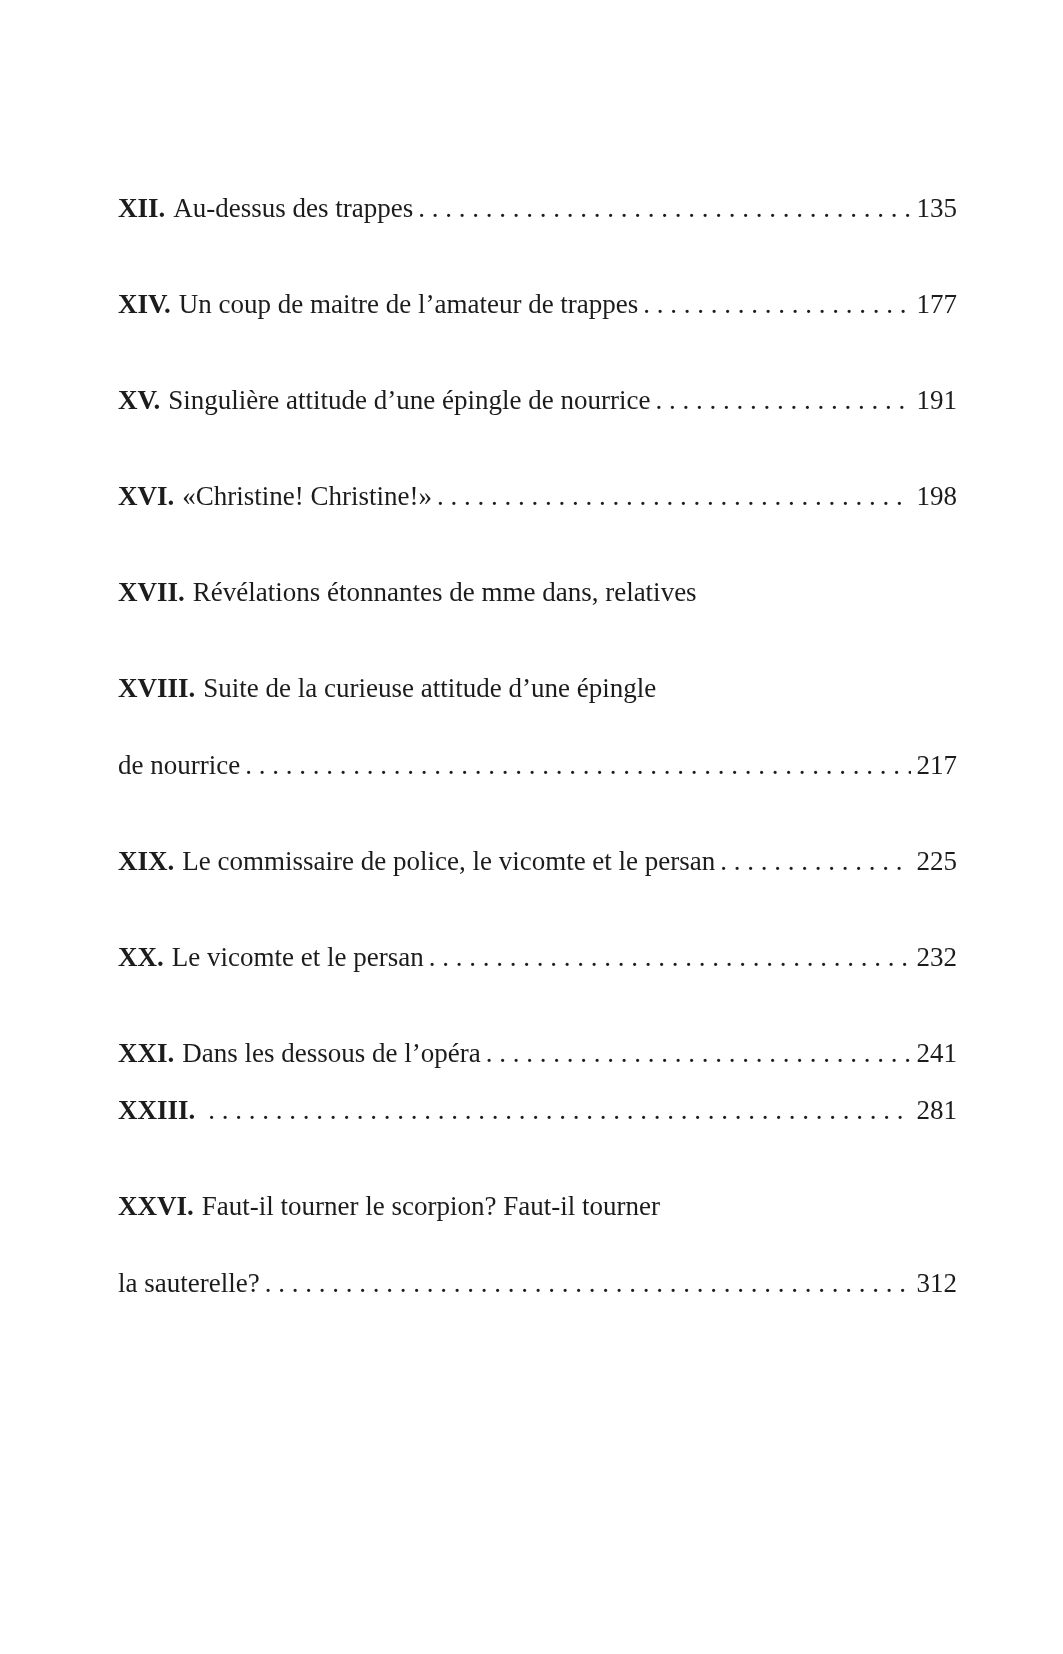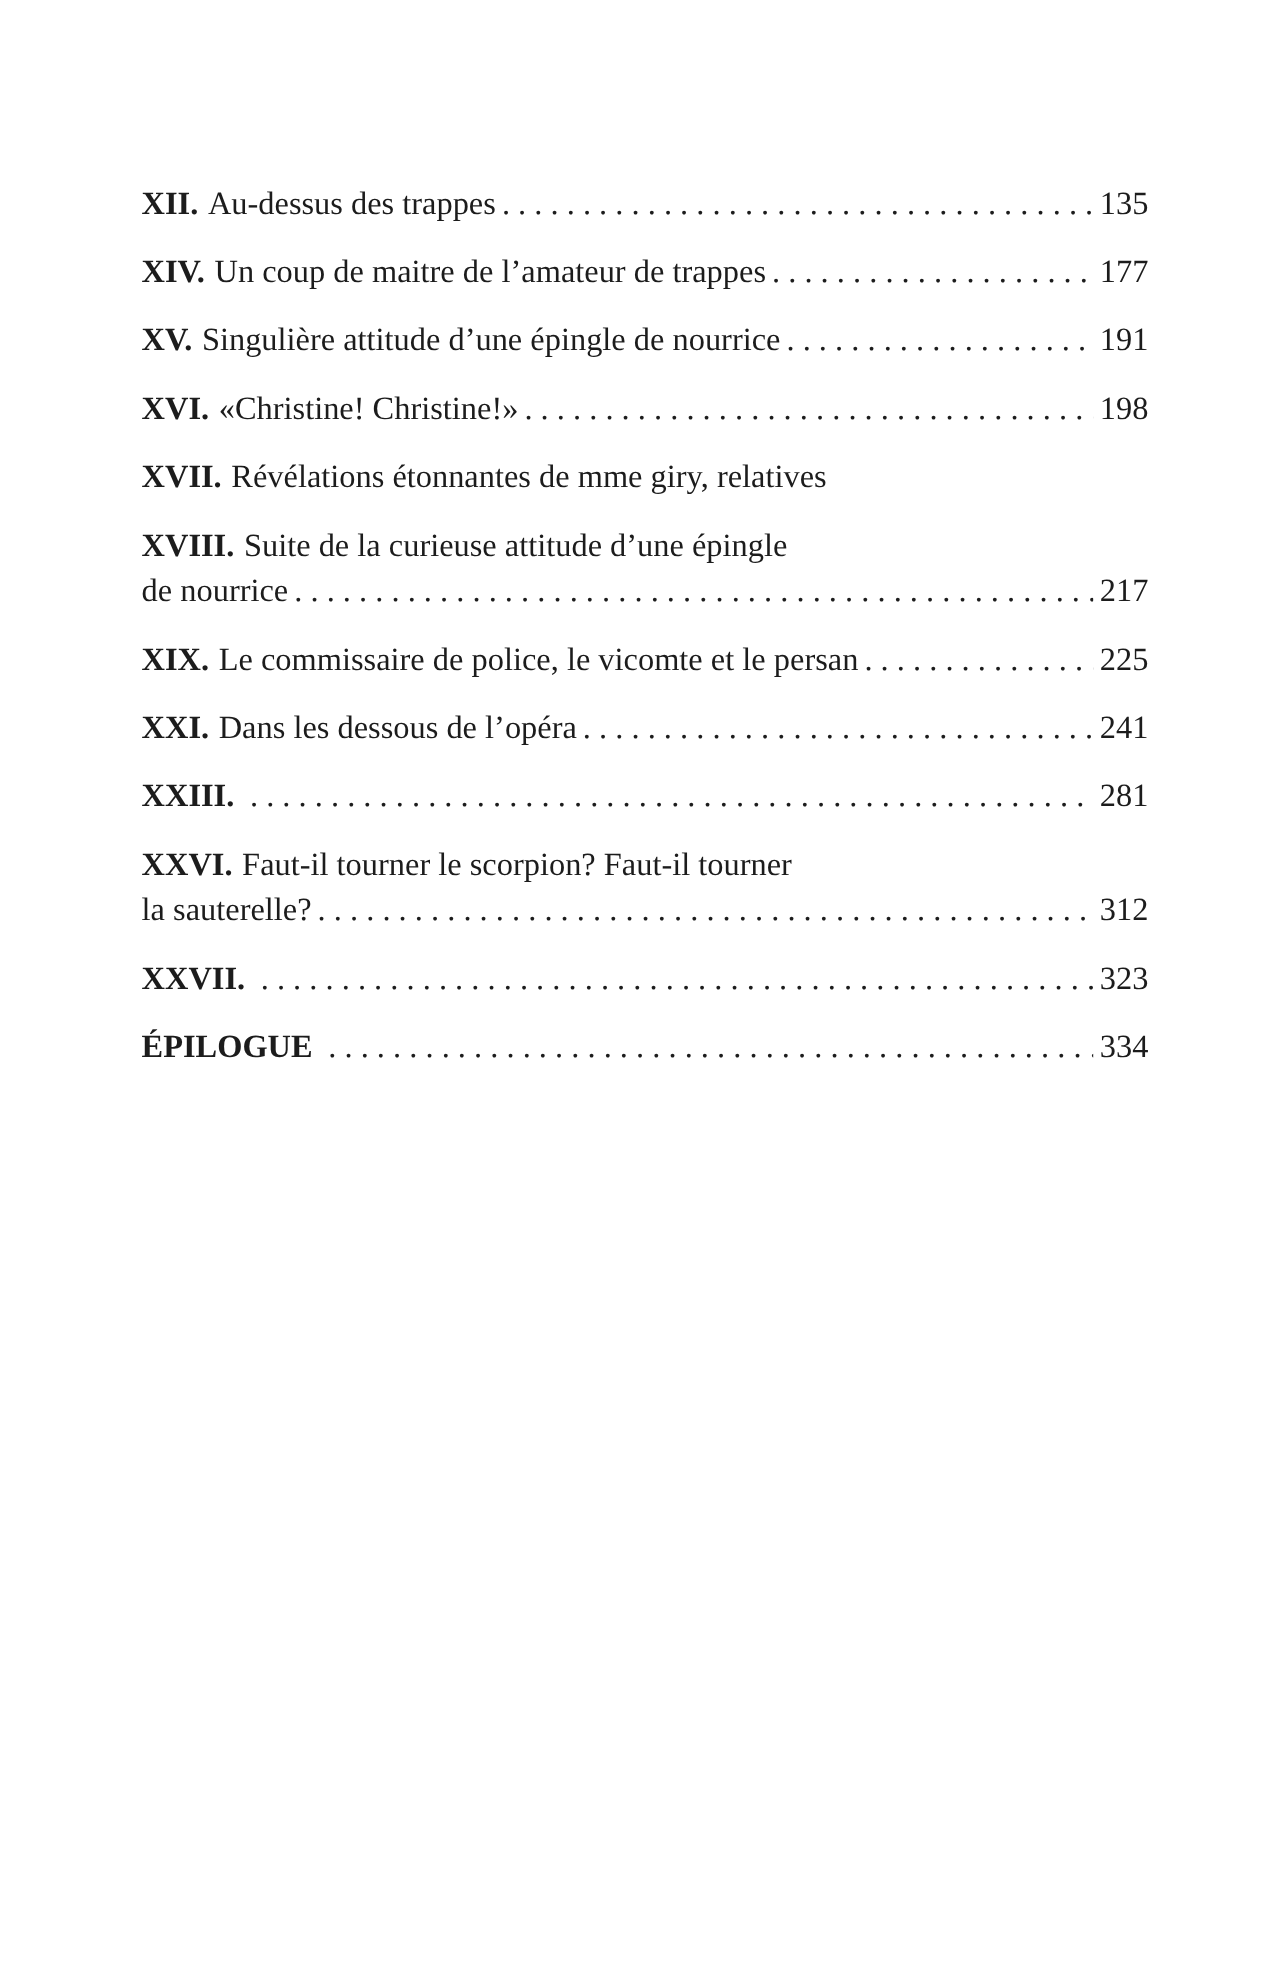--- a/index.html
+++ b/index.html
@@ -20,21 +20,21 @@
     display: flex;
     align-items: baseline;
     line-height: 38px;
     white-space: nowrap;
   }
   .num {
     font-weight: bold;
     flex: 0 0 auto;
     margin-right: 8px;
   }
-  .title { flex: 0 1 auto; overflow: hidden; }
+  .title { flex: 0 1 auto; overflow: hidden; margin-top: 39px; }
   .leader {
     flex: 1 1 0;
     min-width: 0;
     overflow: hidden;
     padding-left: 5px;
     padding-right: 3px;
   }
   .leader::after {
     content: ". . . . . . . . . . . . . . . . . . . . . . . . . . . . . . . . . . . . . . . . . . . . . . . . . . . . . . . . . . . . . . . .";
   }
@@ -78,21 +78,21 @@
       <span class="num">XVI.</span>
       <span class="title">«Christine! Christine!»</span>
       <span class="leader"></span>
       <span class="page-num">198</span>
     </div>
   </div>
 
   <div class="entry">
     <div class="row">
       <span class="num">XVII.</span>
-      <span class="title">Révélations étonnantes de mme giry, relatives</span>
+      <span class="title">Révélations étonnantes de mme dans, relatives</span>
     </div>
   </div>
 
   <div class="entry">
     <div class="row">
       <span class="num">XVIII.</span>
       <span class="title">Suite de la curieuse attitude d’une épingle</span>
     </div>
     <div class="row">
       <span class="title">de nourrice</span>
@@ -103,20 +103,28 @@
 
   <div class="entry">
     <div class="row">
       <span class="num">XIX.</span>
       <span class="title">Le commissaire de police, le vicomte et le persan</span>
       <span class="leader"></span>
       <span class="page-num">225</span>
     </div>
   </div>
 
+  <div class="entry">
+    <div class="row">
+      <span class="num">XX.</span>
+      <span class="title">Le vicomte et le persan</span>
+      <span class="leader"></span>
+      <span class="page-num">232</span>
+    </div>
+  </div>
 
   <div class="entry">
     <div class="row">
       <span class="num">XXI.</span>
       <span class="title">Dans les dessous de l’opéra</span>
       <span class="leader"></span>
       <span class="page-num">241</span>
     </div>
   </div>
 

